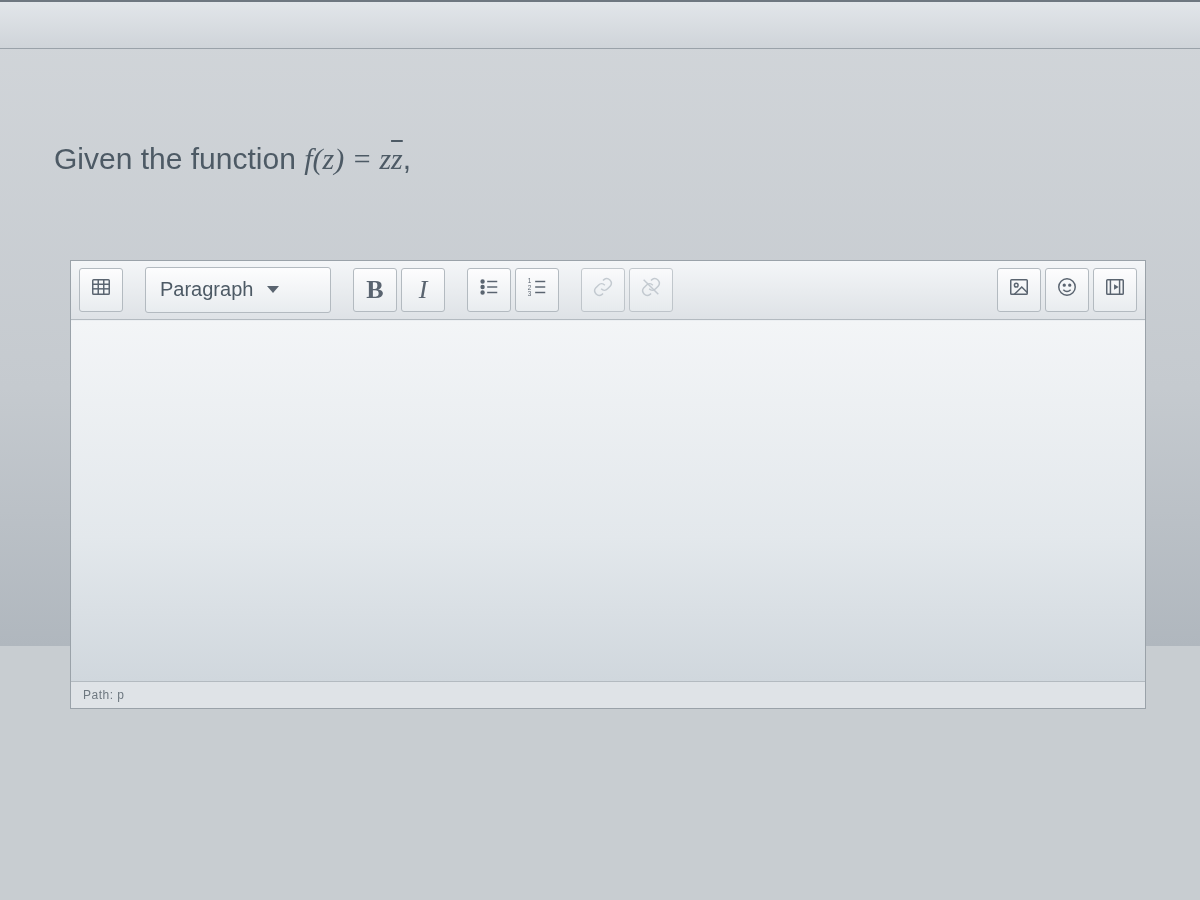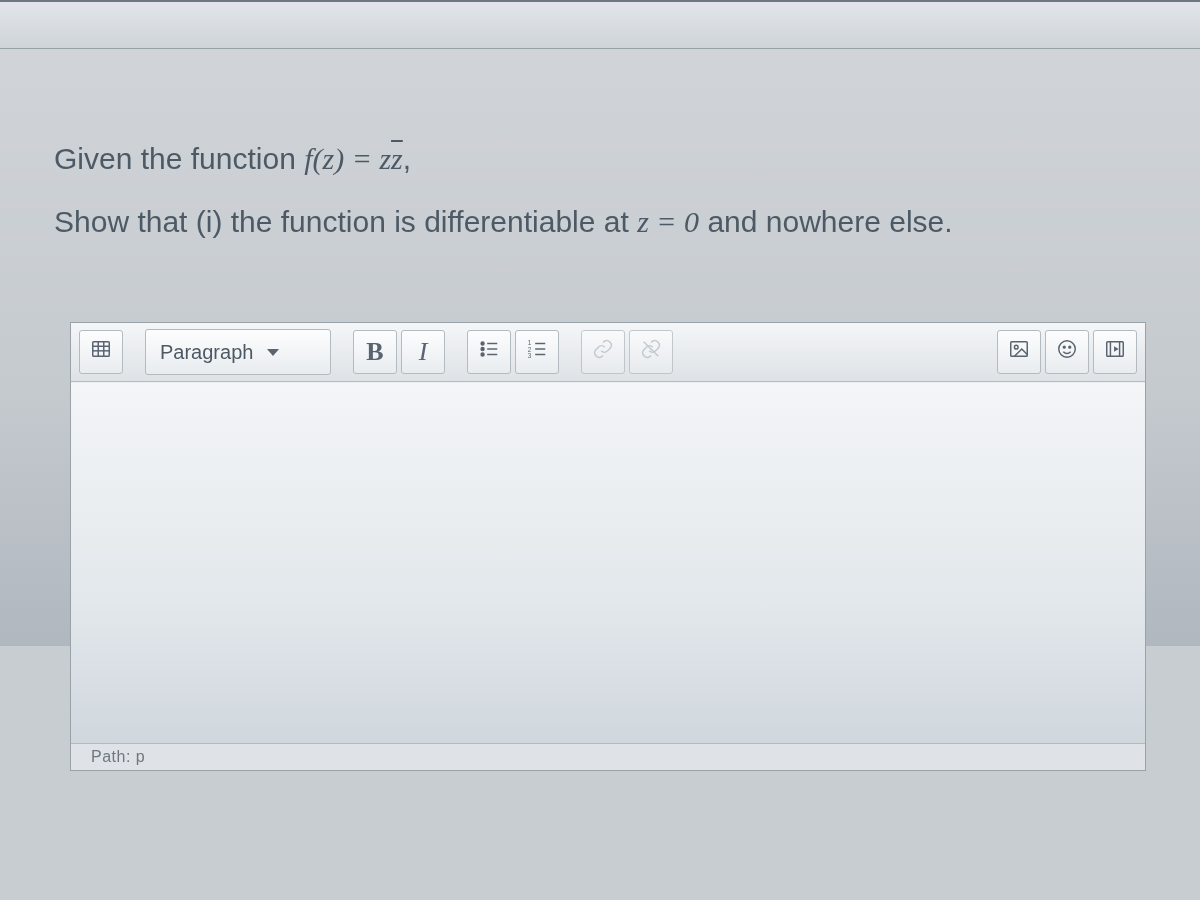--- a/index.html
+++ b/index.html
@@ -107,42 +107,37 @@
   .editor-body {
     height: 360px;
     background: linear-gradient(180deg, #f3f5f7 0%, #e3e8ec 60%, #d0d7dd 100%);
     border-top: 1px solid #eceff2;
   }
   .status-bar {
     height: 26px;
     border-top: 1px solid #b3bac0;
     background: #dfe3e7;
     color: #6e7880;
-    font-size: 16px;
+    font-size: 12px;
     line-height: 26px;
-    padding: 0 20px;
+    padding: 0 12px;
     letter-spacing: 0.5px;
   }
 </style>
 </head>
 <body>
 
 <div class="screen">
 
   <div class="top-strip"></div>
 
   <div class="question-block">
     <div class="line">
       <span>Given the function </span>
       <span class="math">f(z) = z</span><span class="math bar-over">z</span><span>,</span>
-    </div>
-    <div class="line">
-      <span>Show that (i) the function is differentiable at </span>
-      <span class="mathit">z = 0</span>
-      <span> and nowhere else.</span>
     </div>
   </div>
 
   <div class="editor-wrap">
     <div class="toolbar">
 
       <div class="tb-btn">
         <span>
           <svg viewBox="0 0 24 24">
               <rect x="3" y="4" width="18" height="16" rx="1"></rect>

